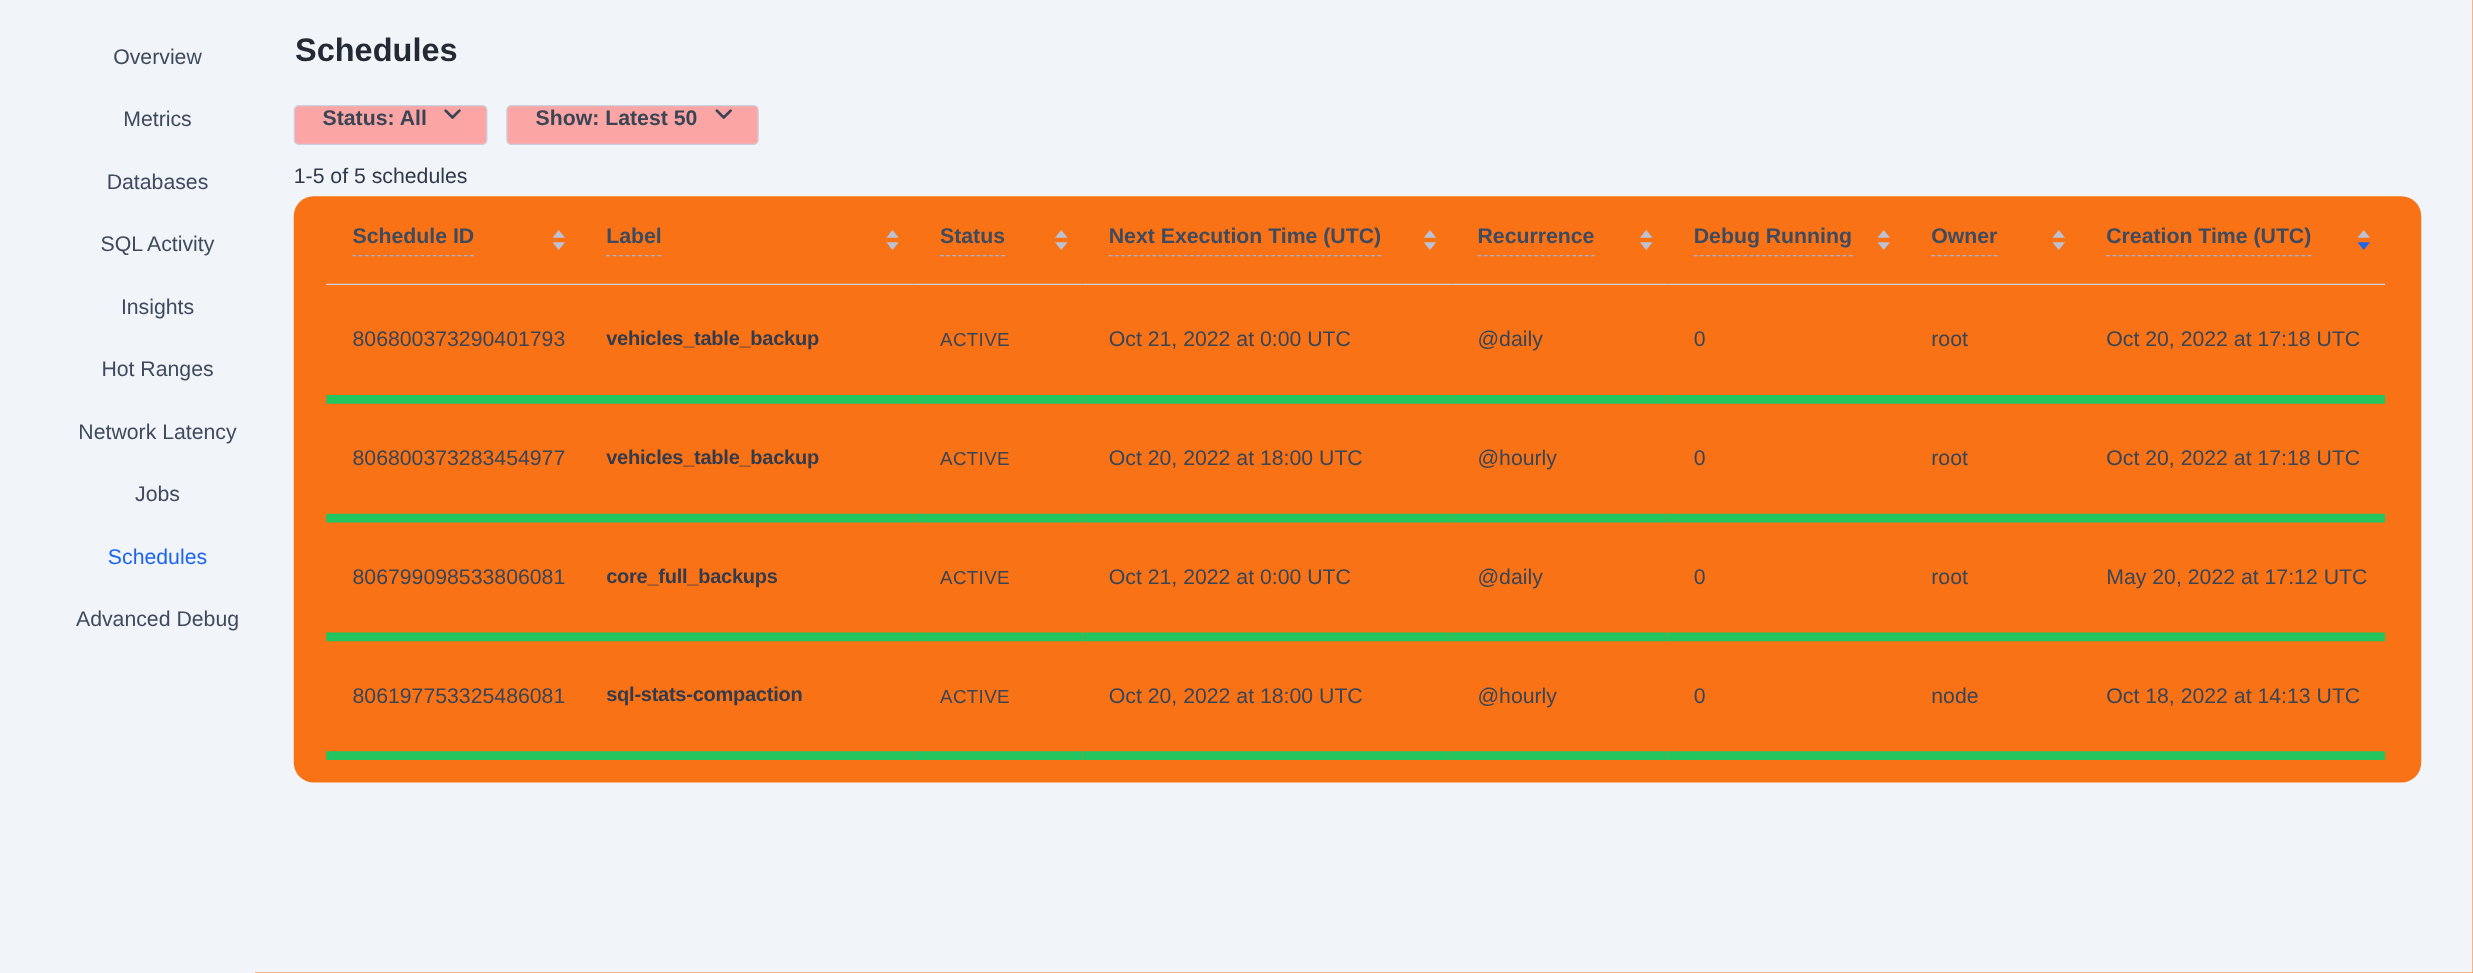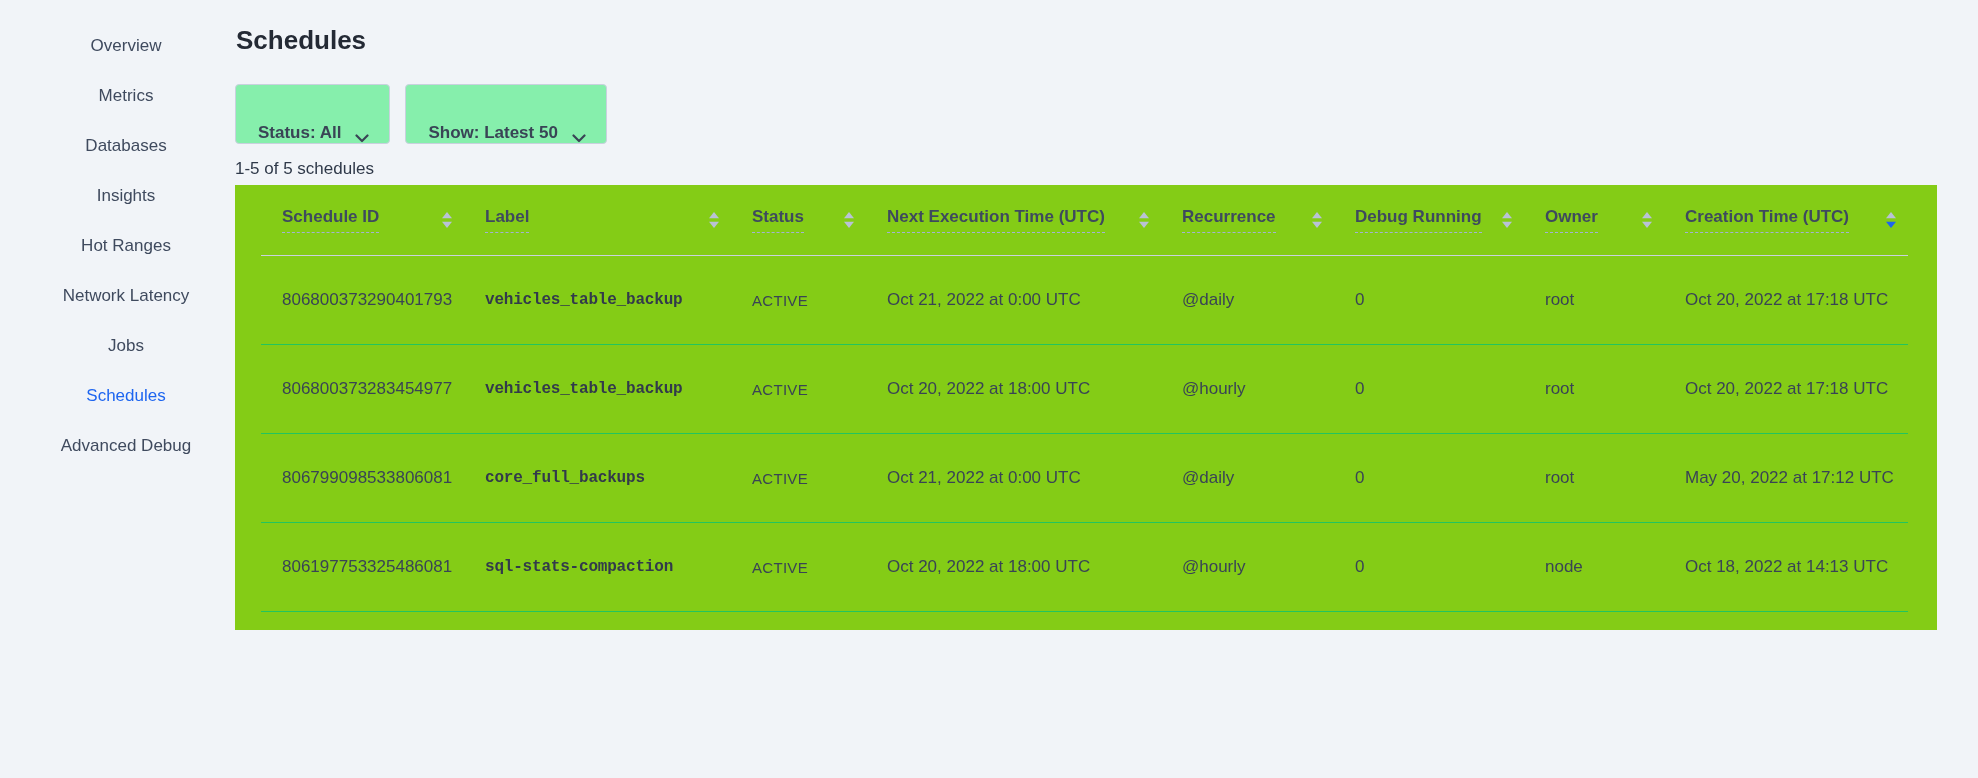--- a/index.html
+++ b/index.html
@@ -14,57 +14,60 @@
   .side-item{
     display:flex;align-items:center;height:50px;padding-left:30px;
     font-size:17px;color:#3f4a5e;text-decoration:none;cursor:pointer;white-space:nowrap;justify-content:center;
   }
   .side-item.active{color:#1d65f0;}
   
   .main{position:absolute;left:235px;top:0;width:1702px;}
   .page-title{margin:24px 0 0 1px;font-size:26px;line-height:32px;font-weight:700;color:#242a35;}
   .filters{display:flex;gap:15px;margin-top:28px;}
   .filter-btn{
-    display:inline-flex;align-items:flex-end;gap:14px;height:60px;
-    padding:0 20px 0 22px;background:#86efac;border:1px solid #c9d1de;border-radius:4px;
+    display:inline-flex;align-items:flex-start;gap:14px;height:32px;
+    padding:0 20px 0 22px;background:#fca5a5;border:1px solid #c9d1de;border-radius:4px;
     font-family:inherit;font-size:17px;font-weight:600;color:#394455;cursor:pointer;
   }
   .chevron{flex:none;margin-top:2px;}
   .count{margin-top:15px;font-size:17px;color:#2f3949;}
   
-  .card{margin-top:6px;width:1702px;background:#84cc16;padding-bottom:18px;}
+  .card{margin-top:6px;width:1702px;background:#f97316;padding-bottom:18px;border-radius:16px;}
   table{table-layout:fixed;border-collapse:collapse;margin-left:26px;width:1647px;}
   th{height:70px;padding:0;border-bottom:1px solid #c9d2de;text-align:left;vertical-align:middle;}
   .th-inner{display:flex;align-items:center;justify-content:space-between;padding:0 12px 0 21px;}
   .th-label{
     font-size:17px;font-weight:600;color:#3e4a5e;white-space:nowrap;
     border-bottom:1px dashed #a3b3d2;padding-bottom:5px;cursor:help;
   }
   .sort-icon{flex:none;margin-left:10px;cursor:pointer;}
   td{
-    height:88px;padding:0 10px 0 21px;border-bottom:1px solid #22c55e;
+    height:88px;padding:0 10px 0 21px;border-bottom:7px solid #22c55e;
     font-size:17px;color:#394455;vertical-align:middle;white-space:nowrap;overflow:hidden;
   }
-  td.mono{font-family:Liberation Mono, monospace;font-weight:700;font-size:16px;color:#323a4b;letter-spacing:-0.2px;}
+  td.mono{font-family:Liberation Sans, sans-serif;font-weight:700;font-size:16px;color:#323a4b;letter-spacing:-0.2px;}
   td.status{font-size:15px;letter-spacing:0.3px;}
 </style>
 </head>
 <body>
 
 <div class="page">
 
   <nav class="sidebar">
       <a class="side-item">
         <span>Overview</span>
       </a>
       <a class="side-item">
         <span>Metrics</span>
       </a>
       <a class="side-item">
         <span>Databases</span>
+      </a>
+      <a class="side-item">
+        <span>SQL Activity</span>
       </a>
       <a class="side-item">
         <span>Insights</span>
       </a>
       <a class="side-item">
         <span>Hot Ranges</span>
       </a>
       <a class="side-item">
         <span>Network Latency</span>
       </a>

